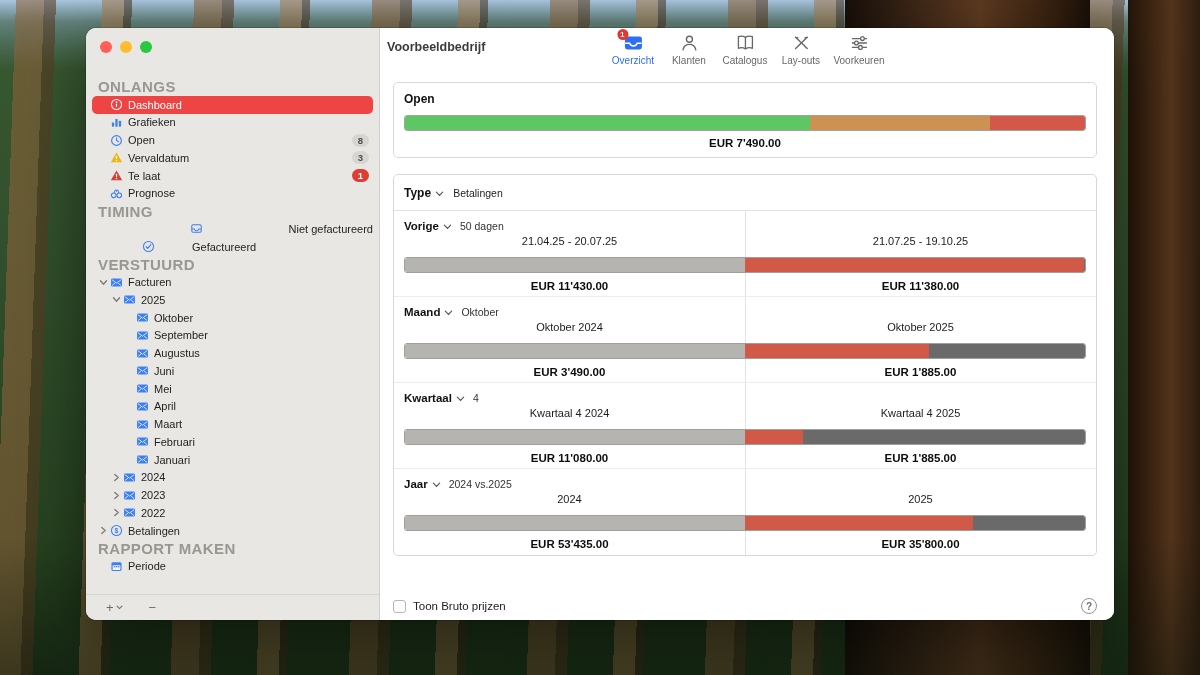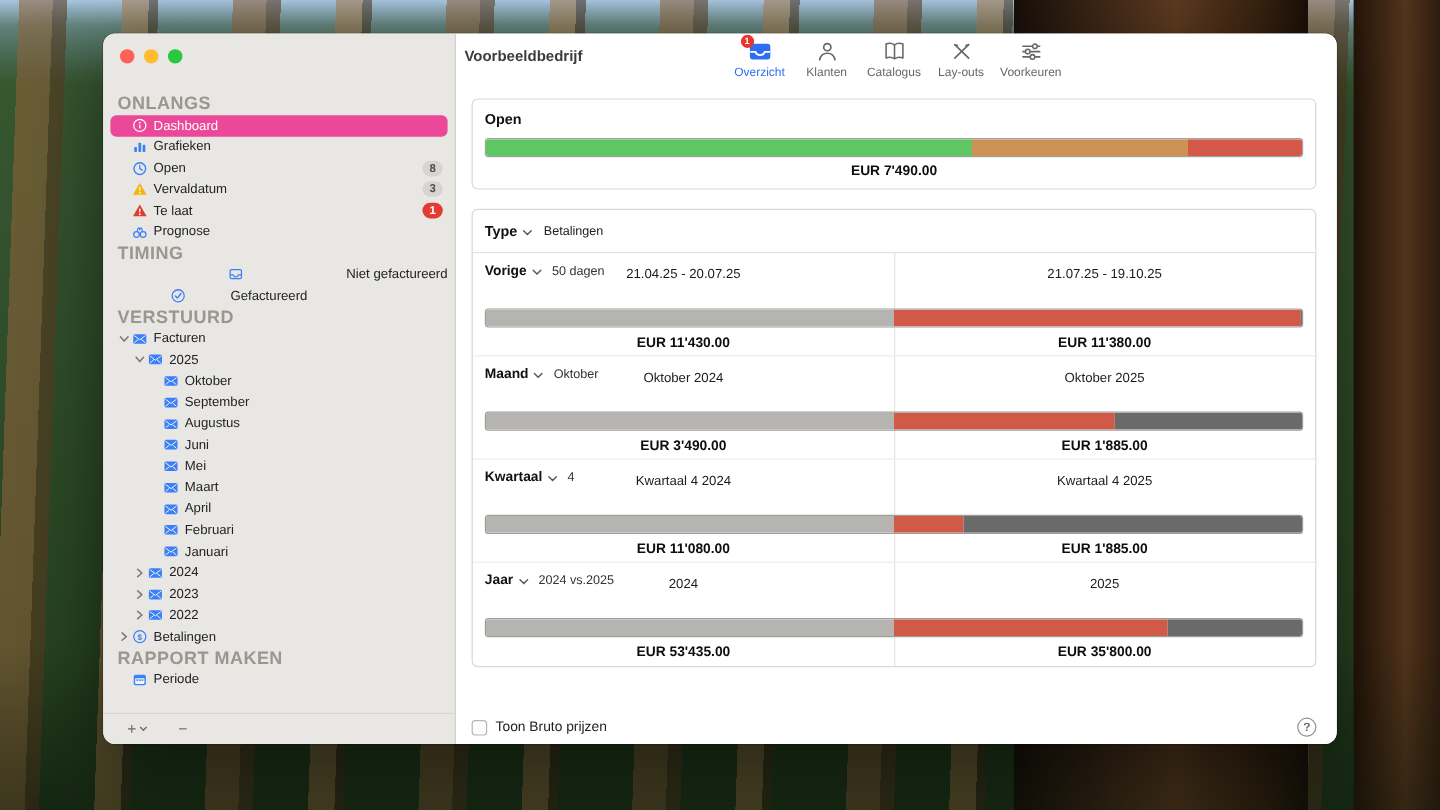--- a/index.html
+++ b/index.html
@@ -27,21 +27,21 @@
   
   .sidebar { width:294px; flex:none; background:#e8e7e4; border-right:1px solid #d2d1ce; position:relative; }
   .traffic-lights { display:flex; gap:8px; padding:13px 0 0 14px; height:26px; }
   .tl { width:12px; height:12px; border-radius:50%; }
   .tl.red { background:#ff5f57; } .tl.yellow { background:#febc2e; } .tl.green { background:#28c840; }
 
   .nav { margin-top:24px; }
   .nav-row { height:17.75px; display:flex; align-items:center; margin:0 6px; border-radius:5px; font-size:11px; }
   .nav-header { color:#99978f; font-weight:700; font-size:15px; letter-spacing:.4px; padding-left:6px; }
   .nav-item { color:#232323; cursor:default; }
-  .nav-item.selected { background:#ec4899; color:#fff; }
+  .nav-item.selected { background:#ef4444; color:#fff; }
   .chev-box { width:12px; flex:none; display:flex; align-items:center; justify-content:center; color:#7b7a76; }
   .chev-box svg { width:7px; height:9px; display:block; }
   .chev-down svg { transform:rotate(90deg); }
   .ic { width:14px; height:14px; flex:none; margin-right:5px; display:flex; align-items:center; justify-content:center; color:#3d7ff5; }
   .ic svg { width:13px; height:13px; display:block; }
   .nav-item.selected .ic { color:#fff; }
   .nav-item.selected .chev-box { color:#fff; }
   .badge { margin-left:auto; margin-right:4px; min-width:17px; height:13px; border-radius:7px; padding:0 5px;
     font-size:9.5px; font-weight:700; display:flex; align-items:center; justify-content:center; }
   .badge.gray { background:#d6d5d1; color:#4d4d4d; }
@@ -81,21 +81,21 @@
   .dd-chev svg { width:9px; height:6px; display:block; }
   .type-header .value { font-size:10.5px; color:#222; margin-left:9px; }
 
   .cmp-row { position:relative; height:86px; border-bottom:1px solid #ececea; }
   .cmp-row:last-child { border-bottom:none; }
   .cmp-divider { position:absolute; left:50%; top:0; bottom:0; width:1px; background:#e3e3e1; }
   .row-label { position:absolute; left:10px; top:9px; display:flex; align-items:center; }
   .row-label .name { font-size:11.5px; font-weight:700; color:#111; }
   .row-label .param { font-size:10.5px; color:#333; margin-left:8px; }
   .halves, .values { position:absolute; left:0; right:0; display:flex; }
-  .halves { top:12px; }
+  .halves { top:24px; }
   .halves div { width:50%; text-align:center; font-size:11px; color:#1c1c1c; }
   .cmp-bar { position:absolute; left:10px; right:10px; top:46px; height:16px;
     border:1px solid #9e9e9b; border-radius:3px; overflow:hidden; display:flex; }
   .cmp-bar span { height:100%; }
   .values { top:69px; }
   .values div { width:50%; text-align:center; font-size:11.5px; font-weight:700; color:#0d0d0d; }
 
   .foot-row { margin:42px 17px 0 13px; display:flex; align-items:center; }
   .checkbox { width:13px; height:13px; border:1px solid #b7b6b3; border-radius:3px; background:#fdfdfc; flex:none; }
   .cb-label { font-size:11.5px; color:#222; margin-left:7px; }
@@ -291,31 +291,31 @@
           <span>Mei</span>
         </div>
         <div class="nav-item nav-row" style="padding-left: 31px;">
           <span class="chev-box"></span>
           <span class="ic">
             <svg viewBox="0 0 16 16">
               <rect x="1.3" y="3.1" width="13.4" height="9.8" rx="1.6" fill="currentColor"></rect>
               <path d="M2.3 4.5 8 8.8l5.7-4.3M2.5 11.7l3.8-3.2M13.5 11.7 9.7 8.5" fill="none" stroke="#fff" stroke-width="0.95"></path>
             </svg>
           </span>
+          <span>April</span>
+        </div>
+        <div class="nav-item nav-row" style="padding-left: 31px;">
+          <span class="chev-box"></span>
+          <span class="ic">
+            <svg viewBox="0 0 16 16">
+              <rect x="1.3" y="3.1" width="13.4" height="9.8" rx="1.6" fill="currentColor"></rect>
+              <path d="M2.3 4.5 8 8.8l5.7-4.3M2.5 11.7l3.8-3.2M13.5 11.7 9.7 8.5" fill="none" stroke="#fff" stroke-width="0.95"></path>
+            </svg>
+          </span>
           <span>Maart</span>
-        </div>
-        <div class="nav-item nav-row" style="padding-left: 31px;">
-          <span class="chev-box"></span>
-          <span class="ic">
-            <svg viewBox="0 0 16 16">
-              <rect x="1.3" y="3.1" width="13.4" height="9.8" rx="1.6" fill="currentColor"></rect>
-              <path d="M2.3 4.5 8 8.8l5.7-4.3M2.5 11.7l3.8-3.2M13.5 11.7 9.7 8.5" fill="none" stroke="#fff" stroke-width="0.95"></path>
-            </svg>
-          </span>
-          <span>April</span>
         </div>
         <div class="nav-item nav-row" style="padding-left: 31px;">
           <span class="chev-box"></span>
           <span class="ic">
             <svg viewBox="0 0 16 16">
               <rect x="1.3" y="3.1" width="13.4" height="9.8" rx="1.6" fill="currentColor"></rect>
               <path d="M2.3 4.5 8 8.8l5.7-4.3M2.5 11.7l3.8-3.2M13.5 11.7 9.7 8.5" fill="none" stroke="#fff" stroke-width="0.95"></path>
             </svg>
           </span>
           <span>Februari</span>

